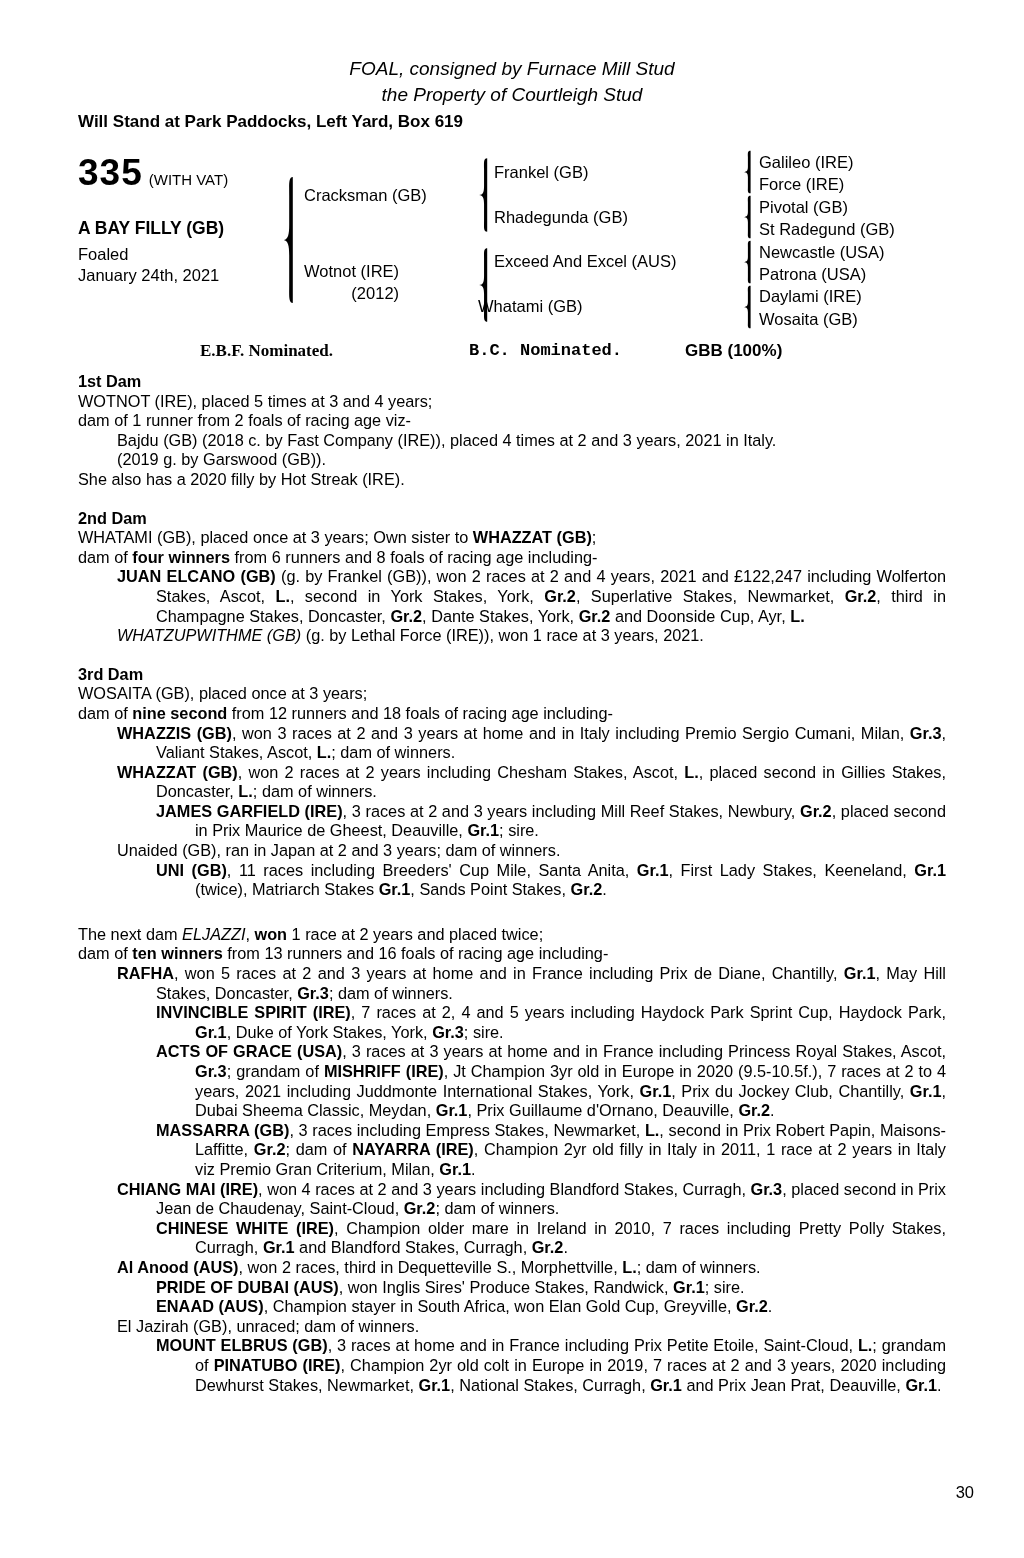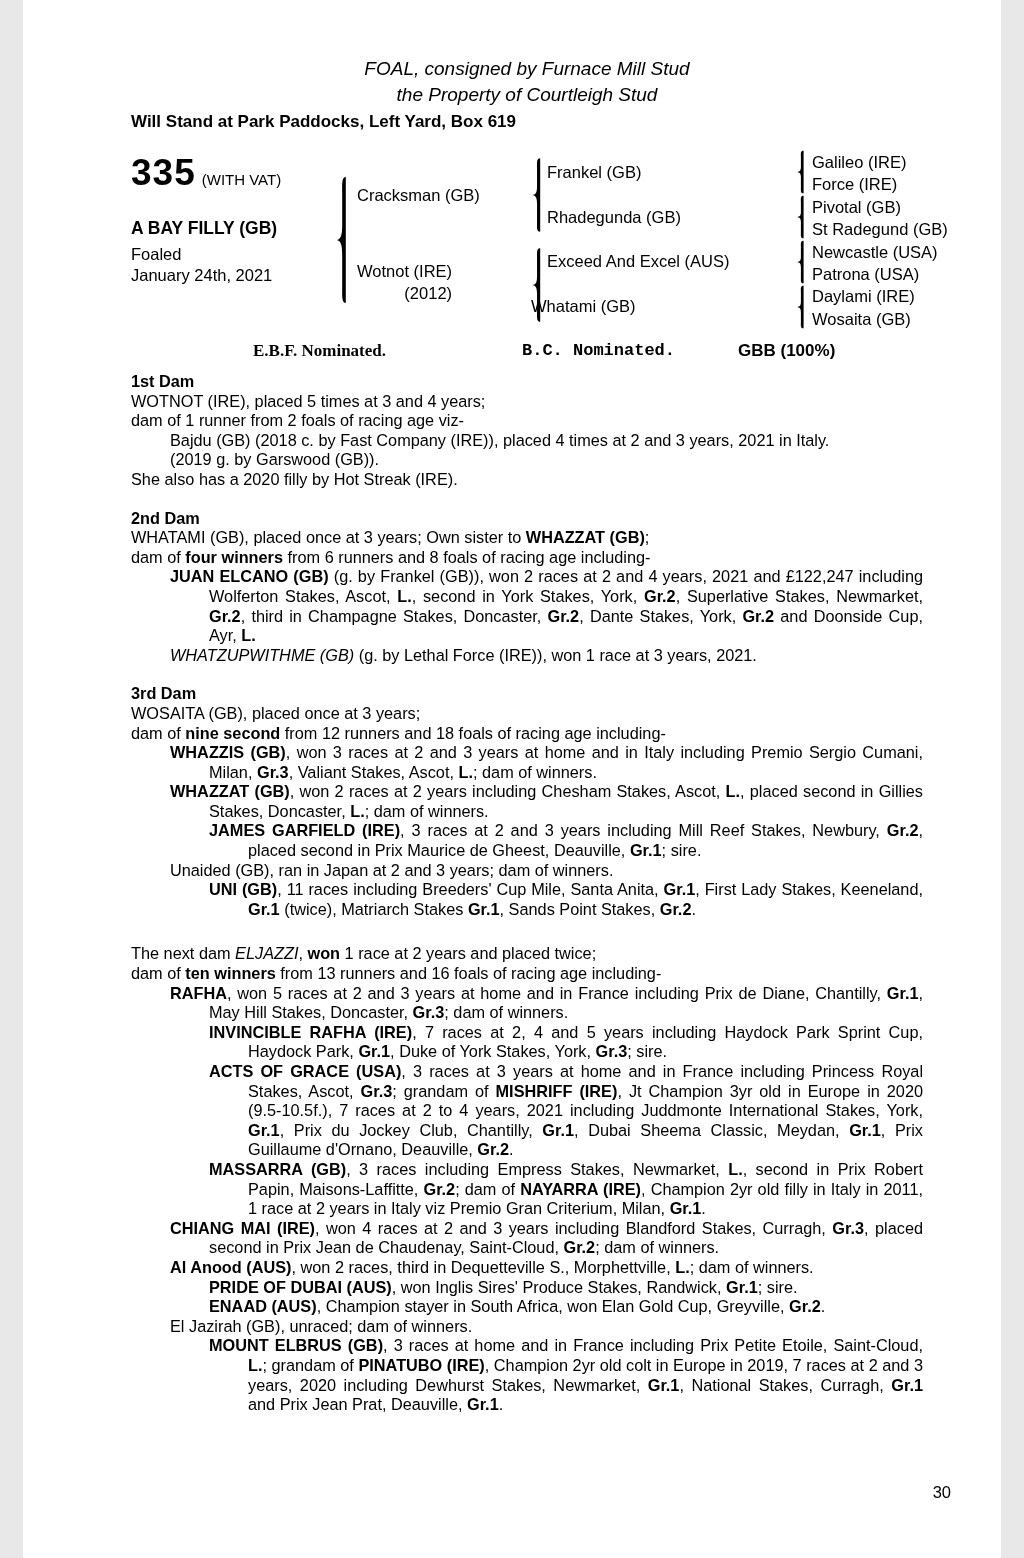--- a/index.html
+++ b/index.html
@@ -1,25 +1,24 @@
 <!DOCTYPE html>
 <html><head>
 <meta charset="utf-8">
 <style>
   html, body { margin:0; padding:0; background:#e8e8e8; }
   .page {
     position: relative;
-    width: 948px;
+    width: 1024px;
     height: 1558px;
     margin: 0 auto;
     background: #ffffff;
     color: #000;
     font-family: "Liberation Sans", sans-serif;
     overflow: hidden;
-    padding-left: 30px;
   }
   .content { padding: 56px 78px 0 78px; }
 
   
   .hdr-line { text-align: center; font-style: italic; font-size: 19px; line-height: 26px; }
   .stand-line { font-weight: bold; font-size: 17px; line-height: 24px; margin-top: 2px; }
 
   
   .pedigree-block { position: relative; height: 182px; margin-top: 16px; }
   .pedigree-block > div { position: absolute; }
@@ -175,24 +174,25 @@
           <p class="para lvl1"><span class="b">WHAZZIS (GB)</span><span>, won 3 races at 2 and 3 years at home and in Italy including Premio Sergio Cumani, Milan, </span><span class="b">Gr.3</span><span>, Valiant Stakes, Ascot, </span><span class="b">L.</span><span>; dam of winners.</span></p>
           <p class="para lvl1"><span class="b">WHAZZAT (GB)</span><span>, won 2 races at 2 years including Chesham Stakes, Ascot, </span><span class="b">L.</span><span>, placed second in Gillies Stakes, Doncaster, </span><span class="b">L.</span><span>; dam of winners.</span></p>
           <p class="para lvl2"><span class="b">JAMES GARFIELD (IRE)</span><span>, 3 races at 2 and 3 years including Mill Reef Stakes, Newbury, </span><span class="b">Gr.2</span><span>, placed second in Prix Maurice de Gheest, Deauville, </span><span class="b">Gr.1</span><span>; sire.</span></p>
           <p class="para lvl1"><span>Unaided (GB), ran in Japan at 2 and 3 years; dam of winners.</span></p>
           <p class="para lvl2"><span class="b">UNI (GB)</span><span>, 11 races including Breeders' Cup Mile, Santa Anita, </span><span class="b">Gr.1</span><span>, First Lady Stakes, Keeneland, </span><span class="b">Gr.1</span><span> (twice), Matriarch Stakes </span><span class="b">Gr.1</span><span>, Sands Point Stakes, </span><span class="b">Gr.2</span><span>.</span></p>
         </section>
         <section class="dam-section">
           <p class="para lvl0"><span>The next dam </span><span class="i">ELJAZZI</span><span>, </span><span class="b">won</span><span> 1 race at 2 years and placed twice;</span></p>
           <p class="para lvl0"><span>dam of </span><span class="b">ten winners</span><span> from 13 runners and 16 foals of racing age including-</span></p>
           <p class="para lvl1"><span class="b">RAFHA</span><span>, won 5 races at 2 and 3 years at home and in France including Prix de Diane, Chantilly, </span><span class="b">Gr.1</span><span>, May Hill Stakes, Doncaster, </span><span class="b">Gr.3</span><span>; dam of winners.</span></p>
-          <p class="para lvl2"><span class="b">INVINCIBLE RAFHA (IRE)</span><span>, 7 races at 2, 4 and 5 years including Haydock Park Sprint Cup, Haydock Park, </span><span class="b">Gr.1</span><span>, Duke of York Stakes, York, </span><span class="b">Gr.3</span><span>; sire.</span></p>
+          <p class="para lvl2"><span class="b">INVINCIBLE SPIRIT (IRE)</span><span>, 7 races at 2, 4 and 5 years including Haydock Park Sprint Cup, Haydock Park, </span><span class="b">Gr.1</span><span>, Duke of York Stakes, York, </span><span class="b">Gr.3</span><span>; sire.</span></p>
           <p class="para lvl2"><span class="b">ACTS OF GRACE (USA)</span><span>, 3 races at 3 years at home and in France including Princess Royal Stakes, Ascot, </span><span class="b">Gr.3</span><span>; grandam of </span><span class="b">MISHRIFF (IRE)</span><span>, Jt Champion 3yr old in Europe in 2020 (9.5-10.5f.), 7 races at 2 to 4 years, 2021 including Juddmonte International Stakes, York, </span><span class="b">Gr.1</span><span>, Prix du Jockey Club, Chantilly, </span><span class="b">Gr.1</span><span>, Dubai Sheema Classic, Meydan, </span><span class="b">Gr.1</span><span>, Prix Guillaume d'Ornano, Deauville, </span><span class="b">Gr.2</span><span>.</span></p>
           <p class="para lvl2"><span class="b">MASSARRA (GB)</span><span>, 3 races including Empress Stakes, Newmarket, </span><span class="b">L.</span><span>, second in Prix Robert Papin, Maisons-Laffitte, </span><span class="b">Gr.2</span><span>; dam of </span><span class="b">NAYARRA (IRE)</span><span>, Champion 2yr old filly in Italy in 2011, 1 race at 2 years in Italy viz Premio Gran Criterium, Milan, </span><span class="b">Gr.1</span><span>.</span></p>
           <p class="para lvl1"><span class="b">CHIANG MAI (IRE)</span><span>, won 4 races at 2 and 3 years including Blandford Stakes, Curragh, </span><span class="b">Gr.3</span><span>, placed second in Prix Jean de Chaudenay, Saint-Cloud, </span><span class="b">Gr.2</span><span>; dam of winners.</span></p>
+          <p class="para lvl2"><span class="b">CHINESE WHITE (IRE)</span><span>, Champion older mare in Ireland in 2010, 7 races including Pretty Polly Stakes, Curragh, </span><span class="b">Gr.1</span><span> and Blandford Stakes, Curragh, </span><span class="b">Gr.2</span><span>.</span></p>
           <p class="para lvl1"><span class="b">Al Anood (AUS)</span><span>, won 2 races, third in Dequetteville S., Morphettville, </span><span class="b">L.</span><span>; dam of winners.</span></p>
           <p class="para lvl2"><span class="b">PRIDE OF DUBAI (AUS)</span><span>, won Inglis Sires' Produce Stakes, Randwick, </span><span class="b">Gr.1</span><span>; sire.</span></p>
           <p class="para lvl2"><span class="b">ENAAD (AUS)</span><span>, Champion stayer in South Africa, won Elan Gold Cup, Greyville, </span><span class="b">Gr.2</span><span>.</span></p>
           <p class="para lvl1"><span>El Jazirah (GB), unraced; dam of winners.</span></p>
           <p class="para lvl2"><span class="b">MOUNT ELBRUS (GB)</span><span>, 3 races at home and in France including Prix Petite Etoile, Saint-Cloud, </span><span class="b">L.</span><span>; grandam of </span><span class="b">PINATUBO (IRE)</span><span>, Champion 2yr old colt in Europe in 2019, 7 races at 2 and 3 years, 2020 including Dewhurst Stakes, Newmarket, </span><span class="b">Gr.1</span><span>, National Stakes, Curragh, </span><span class="b">Gr.1</span><span> and Prix Jean Prat, Deauville, </span><span class="b">Gr.1</span><span>.</span></p>
         </section>
       </main>
 
   </div>
 

